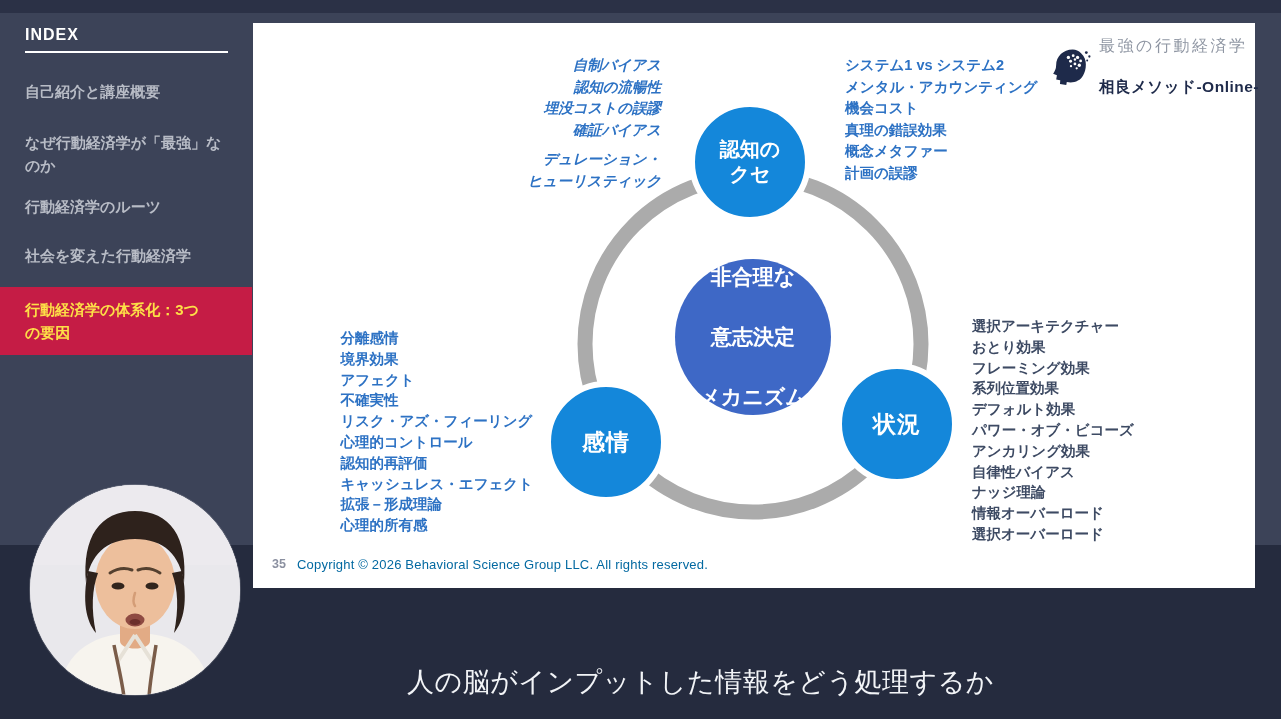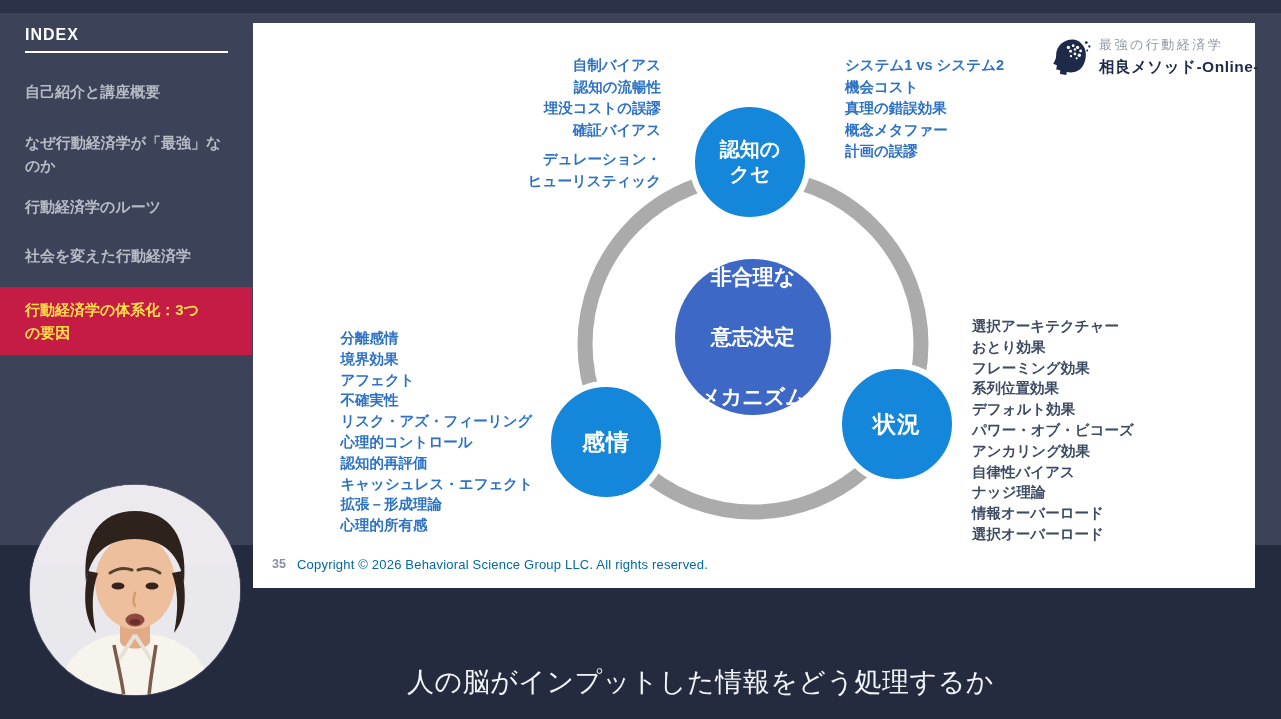--- a/index.html
+++ b/index.html
@@ -22,35 +22,35 @@
   .nav-item.i2{top:182px;}
   .nav-item.i3{top:231px;}
   .nav-item.active{left:0;top:274px;width:252px;box-sizing:border-box;
     padding:11px 47px 11px 25px;background:#c51c45;color:#fde047;font-weight:700;}
 
   
   .slide{position:absolute;left:253px;top:23px;width:1002px;height:565px;background:#ffffff;}
 
   .logo{position:absolute;left:797px;top:13px;display:flex;align-items:center;gap:7px;}
   .logo-icon{width:42px;height:42px;}
-  .logo-tagline{font-size:13px;color:#8f96a3;letter-spacing:2.5px;margin-bottom:3px;white-space:nowrap;}
+  .logo-tagline{font-size:16px;color:#8f96a3;letter-spacing:2.5px;margin-bottom:20px;white-space:nowrap;}
   .logo-brand{font-size:15.5px;font-weight:800;color:#1e2a4a;letter-spacing:.5px;white-space:nowrap;}
 
   .ring-svg{position:absolute;left:0;top:0;width:1002px;height:565px;}
 
   .node{position:absolute;border-radius:50%;background:#1487da;color:#fff;font-weight:800;
     display:flex;flex-direction:column;align-items:center;justify-content:center;text-align:center;
     box-sizing:border-box;border:6px solid #ffffff;}
   .node-top{left:436px;top:78px;width:122px;height:122px;font-size:20px;line-height:25px;}
   .node-center{left:422px;top:236px;width:156px;height:156px;font-size:21px;line-height:28px;background:#3e68c6;border:none;gap:32px;}
   .node-emotion{left:292px;top:358px;width:122px;height:122px;font-size:23px;letter-spacing:1px;}
   .node-situation{left:583px;top:340px;width:122px;height:122px;font-size:23px;letter-spacing:1px;}
 
   .bias-list{position:absolute;font-size:14.5px;font-weight:700;color:#2d72c4;line-height:21.5px;white-space:nowrap;}
-  .cog-left{right:594px;top:32px;text-align:right;}
+  .cog-left{right:594px;top:32px;text-align:right;font-style:italic;}
   .cog-left .list-line:nth-child(5){margin-top:8px;}
   .cog-right{left:592px;top:32px;text-align:left;}
   .emotion-list{right:722px;top:305px;line-height:20.8px;}
   .situation-list{left:719px;top:293px;text-align:left;color:#3d4a63;line-height:20.8px;}
 
   .page-num{position:absolute;left:19px;top:534px;font-size:12.5px;font-weight:700;color:#8b90a0;}
   .copyright{position:absolute;left:44px;top:534px;font-size:13px;color:#0369a1;letter-spacing:.2px;}
 
   
   .webcam{position:absolute;left:30px;top:485px;width:210px;height:210px;border-radius:50%;
@@ -134,20 +134,21 @@
         <div class="list-line">自制バイアス</div>
         <div class="list-line">認知の流暢性</div>
         <div class="list-line">埋没コストの誤謬</div>
         <div class="list-line">確証バイアス</div>
         <div class="list-line">デュレーション・</div>
         <div class="list-line">ヒューリスティック</div>
       </div>
 
     <div class="bias-list cog-right">
         <div class="list-line">システム1 vs システム2</div>
+        <div class="list-line">メンタル・アカウンティング</div>
         <div class="list-line">機会コスト</div>
         <div class="list-line">真理の錯誤効果</div>
         <div class="list-line">概念メタファー</div>
         <div class="list-line">計画の誤謬</div>
       </div>
 
     <div class="bias-list emotion-list">
         <div class="list-line">分離感情</div>
         <div class="list-line">境界効果</div>
         <div class="list-line">アフェクト</div>

